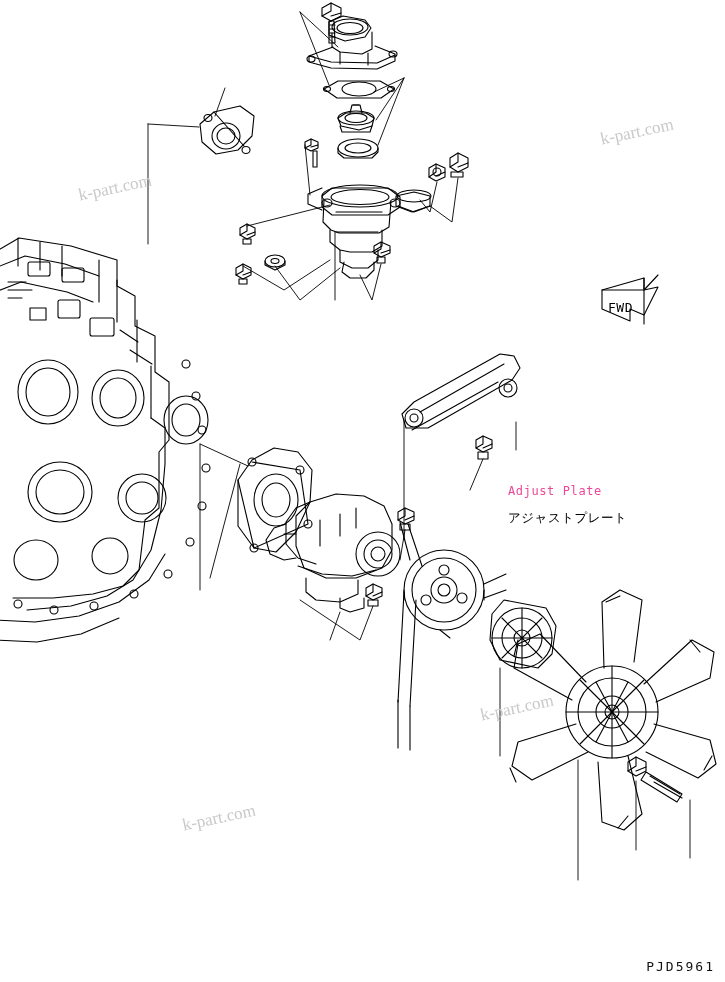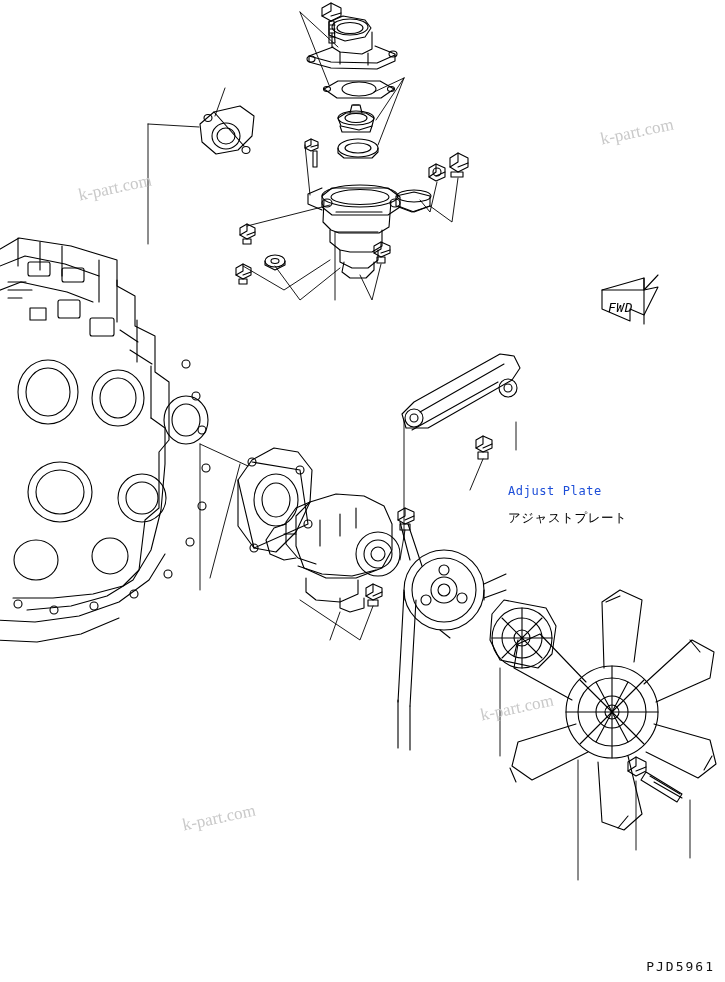--- a/index.html
+++ b/index.html
@@ -37,32 +37,31 @@
     font-family: "DejaVu Sans", sans-serif;
     font-size: 12.5px;
     color: #000;
     white-space: nowrap;
     letter-spacing: 0.5px;
   }
   .label-en {
     position: absolute;
     font-family: "DejaVu Sans Mono", monospace;
     font-size: 12px;
-    color: #1d4ed8;
+    color: #ec4899;
     white-space: nowrap;
     letter-spacing: 0.6px;
     text-align: center;
   }
   .fwd-text {
     position: absolute;
     font-family: "DejaVu Sans Mono", monospace;
     font-size: 13px;
     color: #000;
     letter-spacing: 0.5px;
-    font-style: italic;
   }
   #drawing-number {
     position: absolute;
     right: 10px;
     bottom: 8px;
     font-family: "DejaVu Sans Mono", monospace;
     font-size: 13px;
     letter-spacing: 2px;
     color: #111;
     margin-top: 40px;

